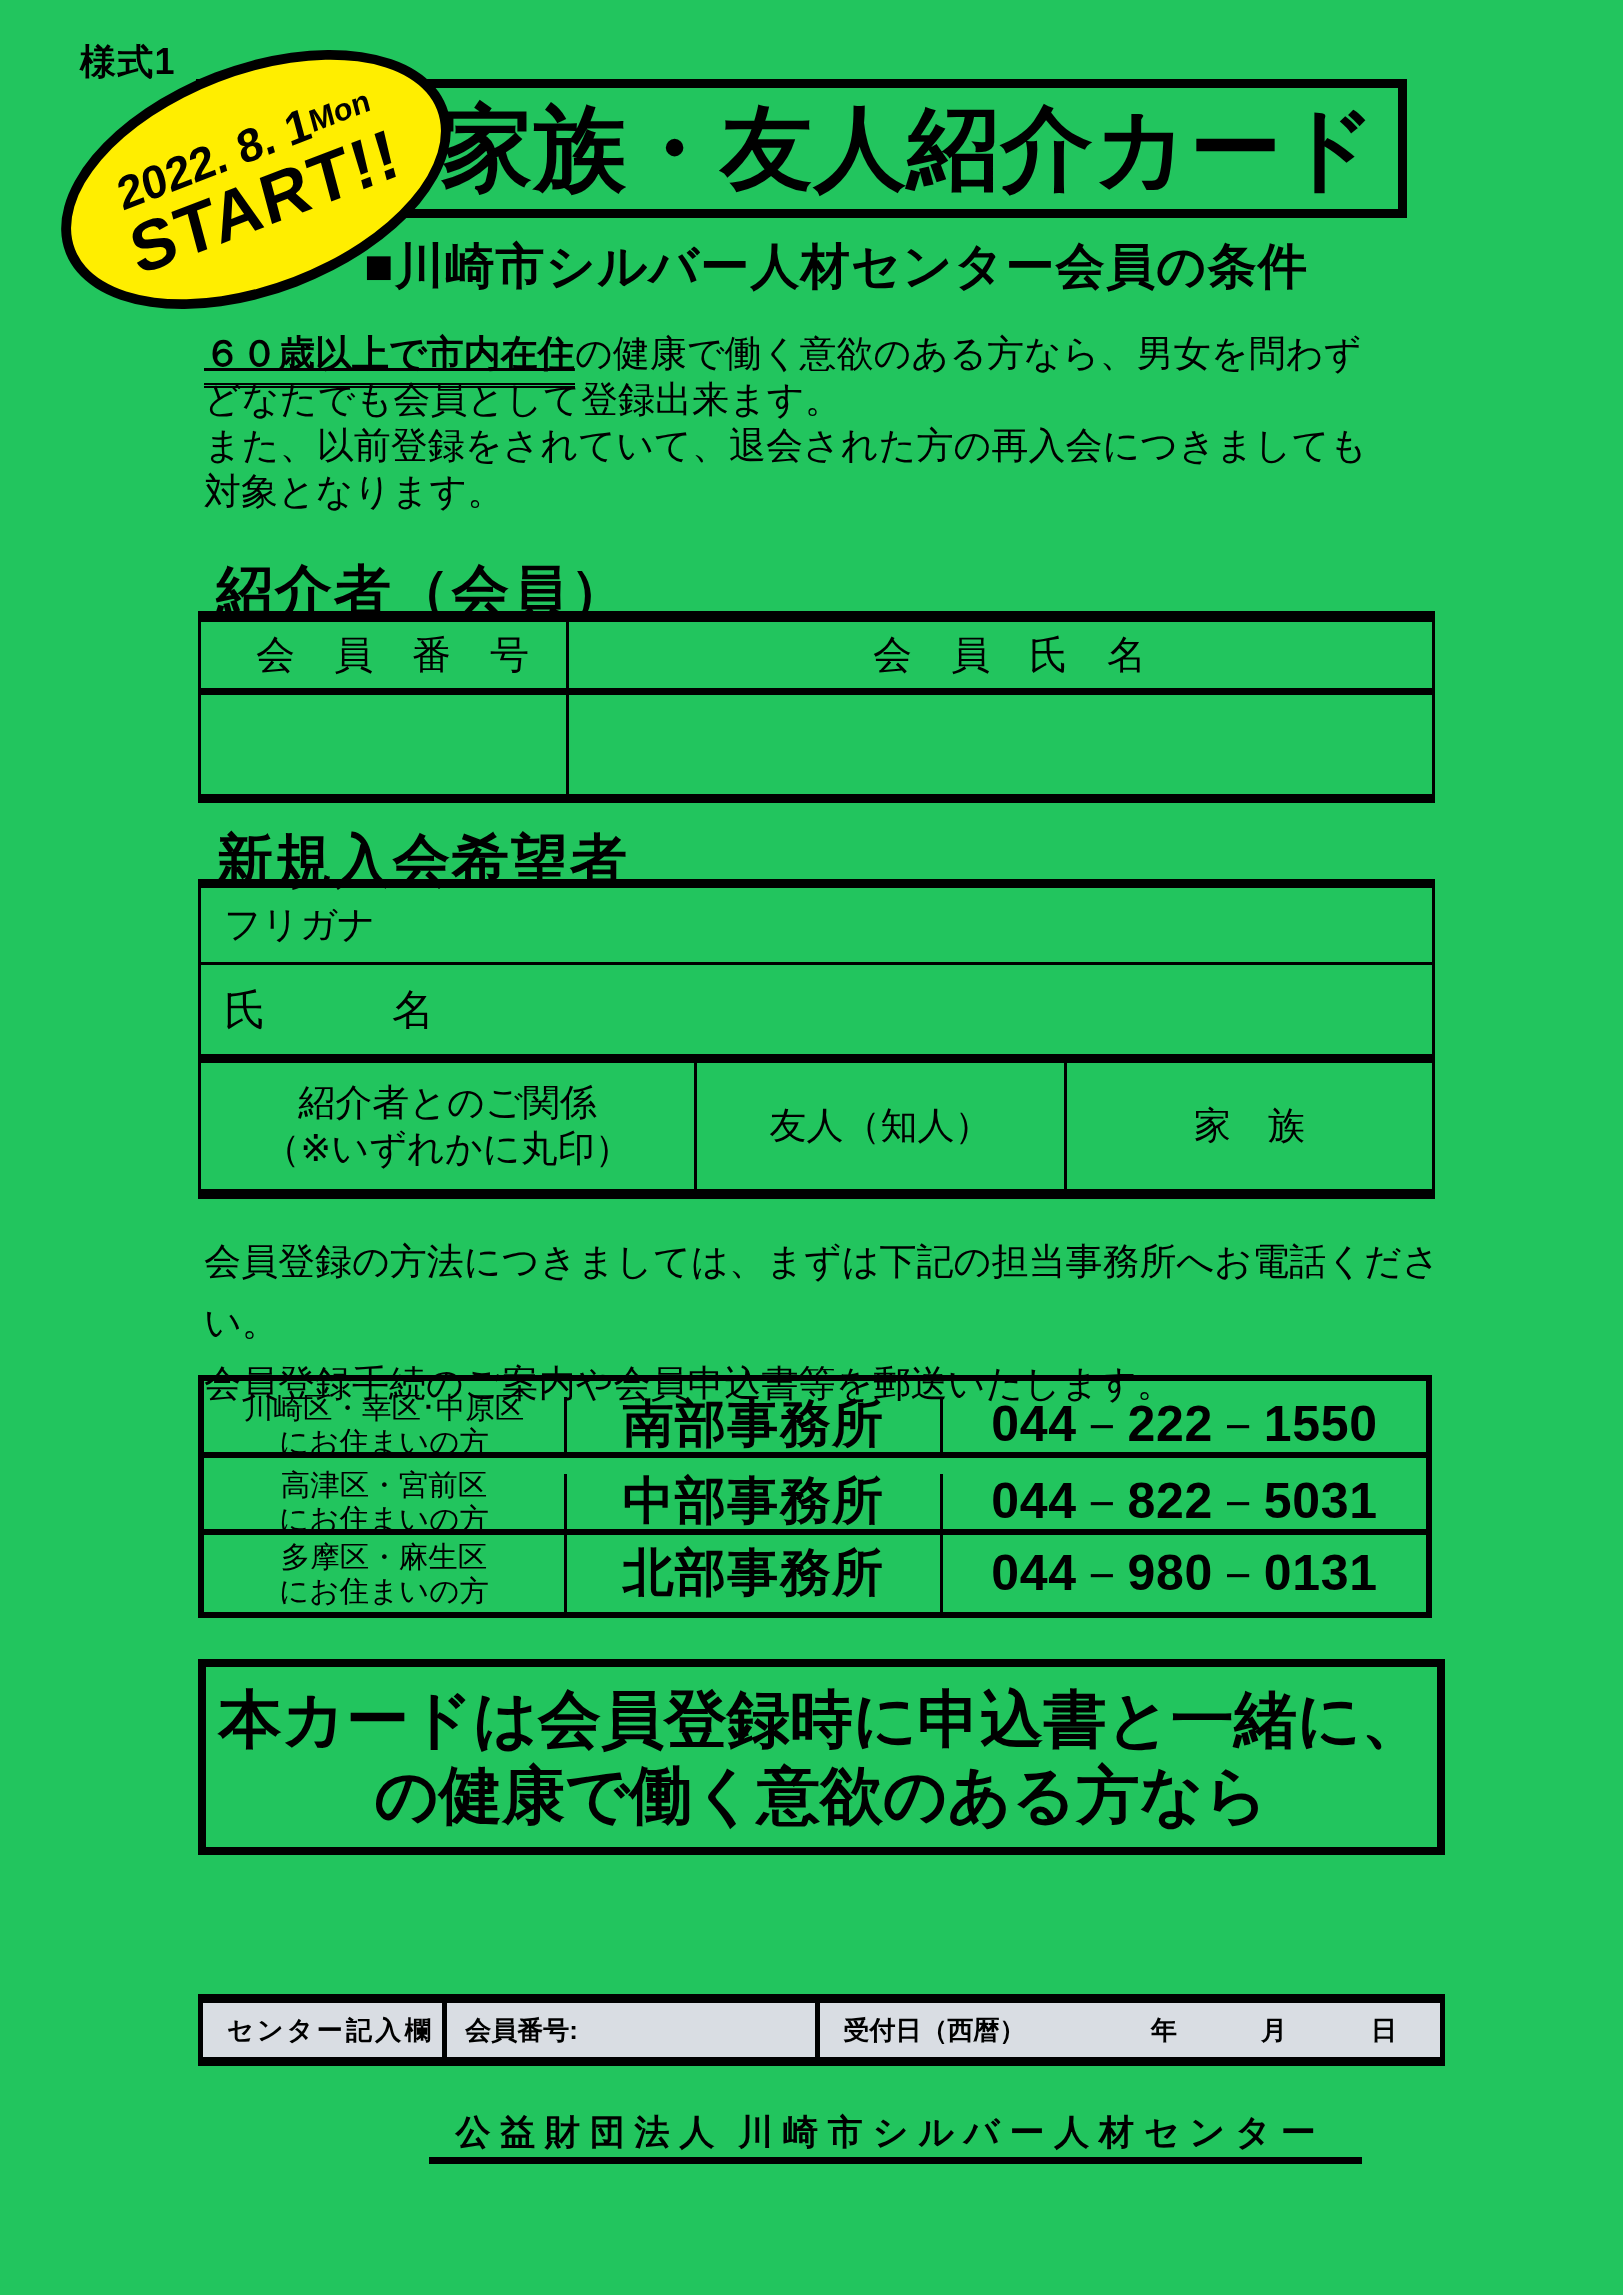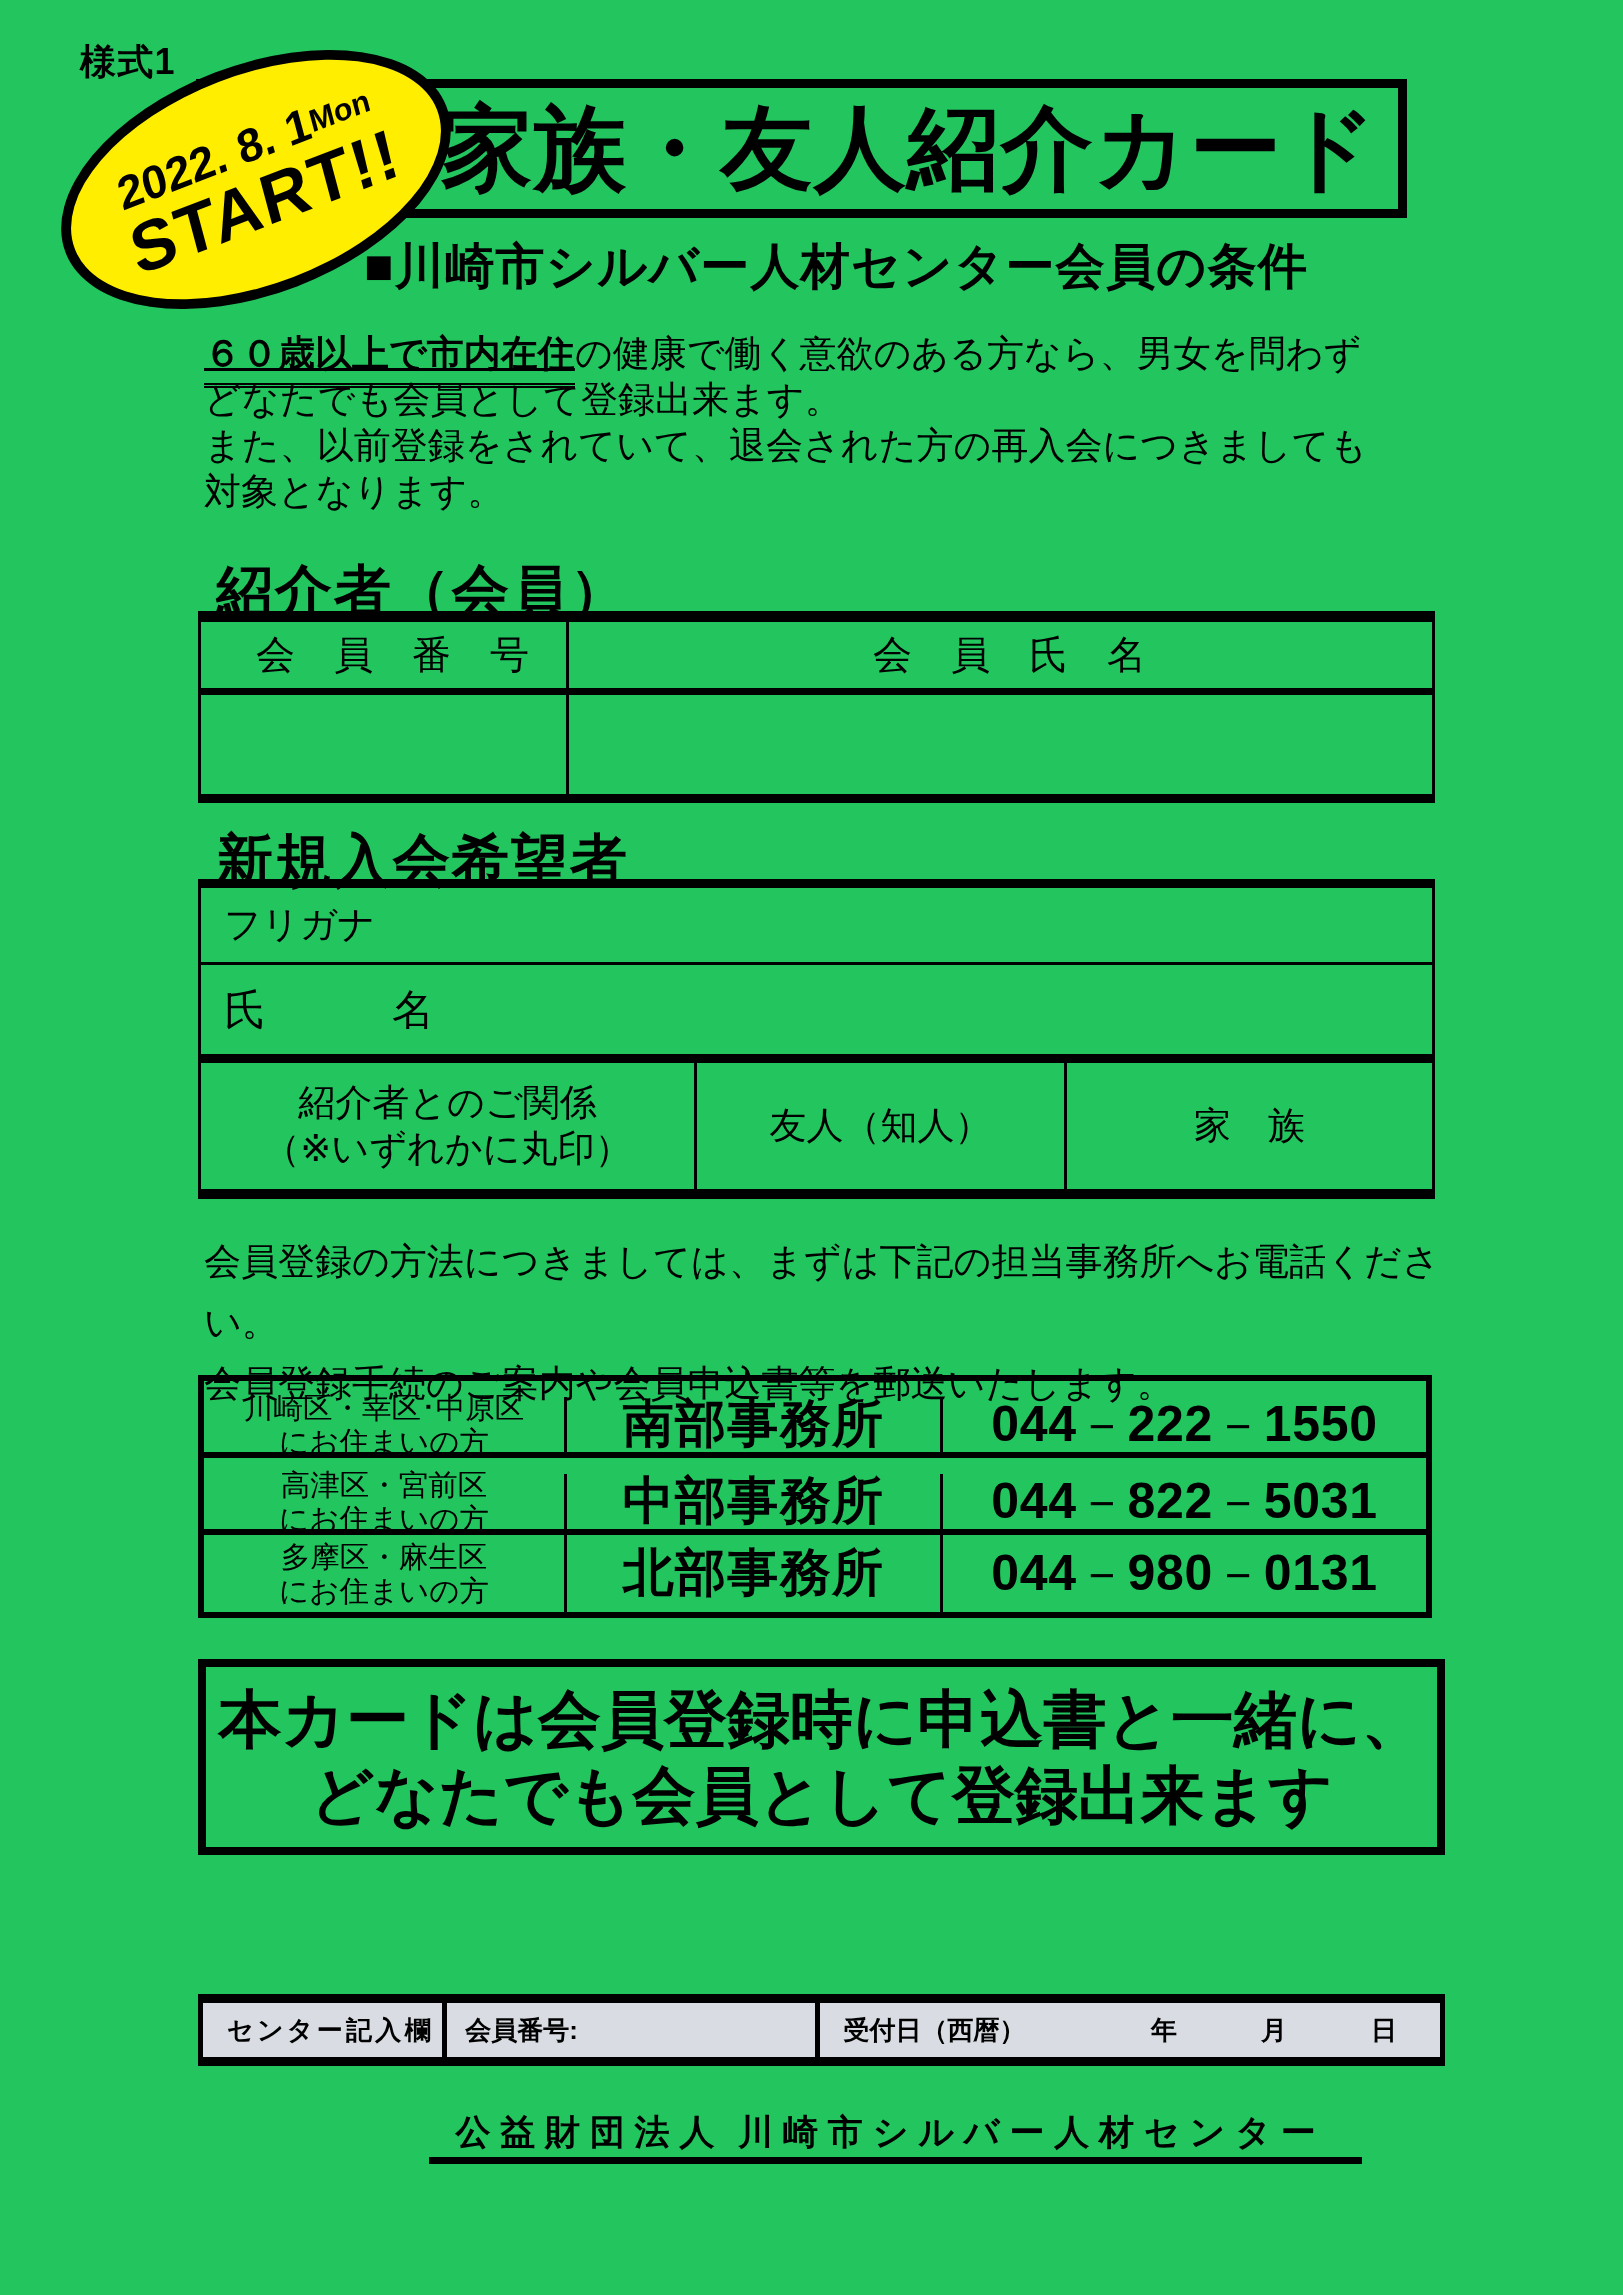--- a/index.html
+++ b/index.html
@@ -182,21 +182,21 @@
     <div class="cell area colsep">
       <span>多摩区・麻生区</span>
       <span>にお住まいの方</span>
     </div>
     <div class="cell office colsep">北部事務所</div>
     <div class="cell phone">044－980－0131</div>
   </div>
 
   <div class="abs notice">
     <div>本カードは会員登録時に申込書と一緒に、</div>
-    <div>どなたでも会員として登録出来ます</div>
+    <div>の健康で働く意欲のある方なら</div>
   </div>
 
   <div class="abs graybar">
     <div class="cell c1 colsep">センター記入欄</div>
     <div class="cell c2 colsep">
       <span>会員番号:</span>
     </div>
     <div class="cell c3">
       <span>受付日（西暦）</span>
       <span class="sp1">年</span>

